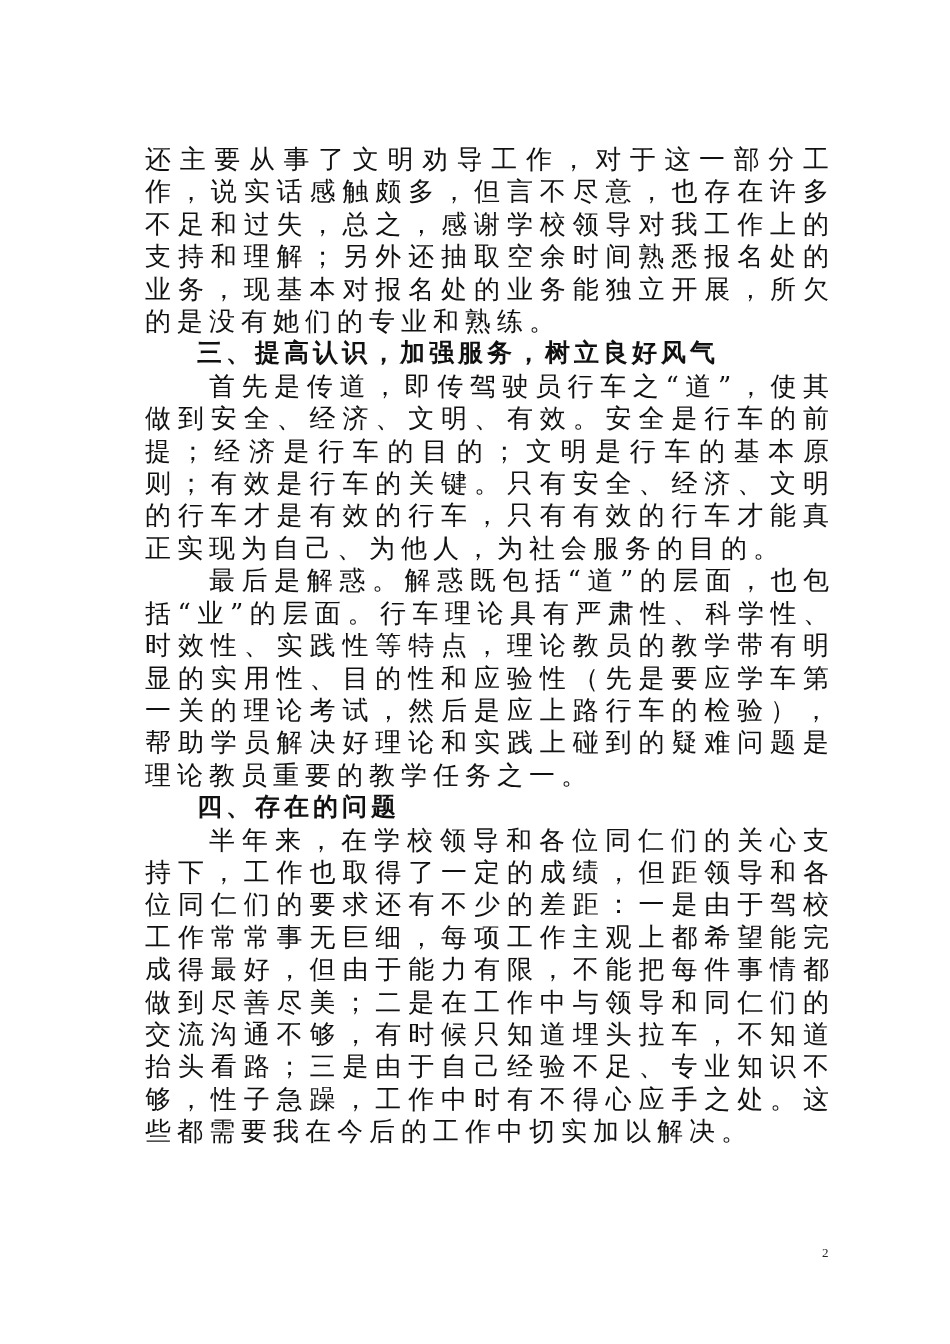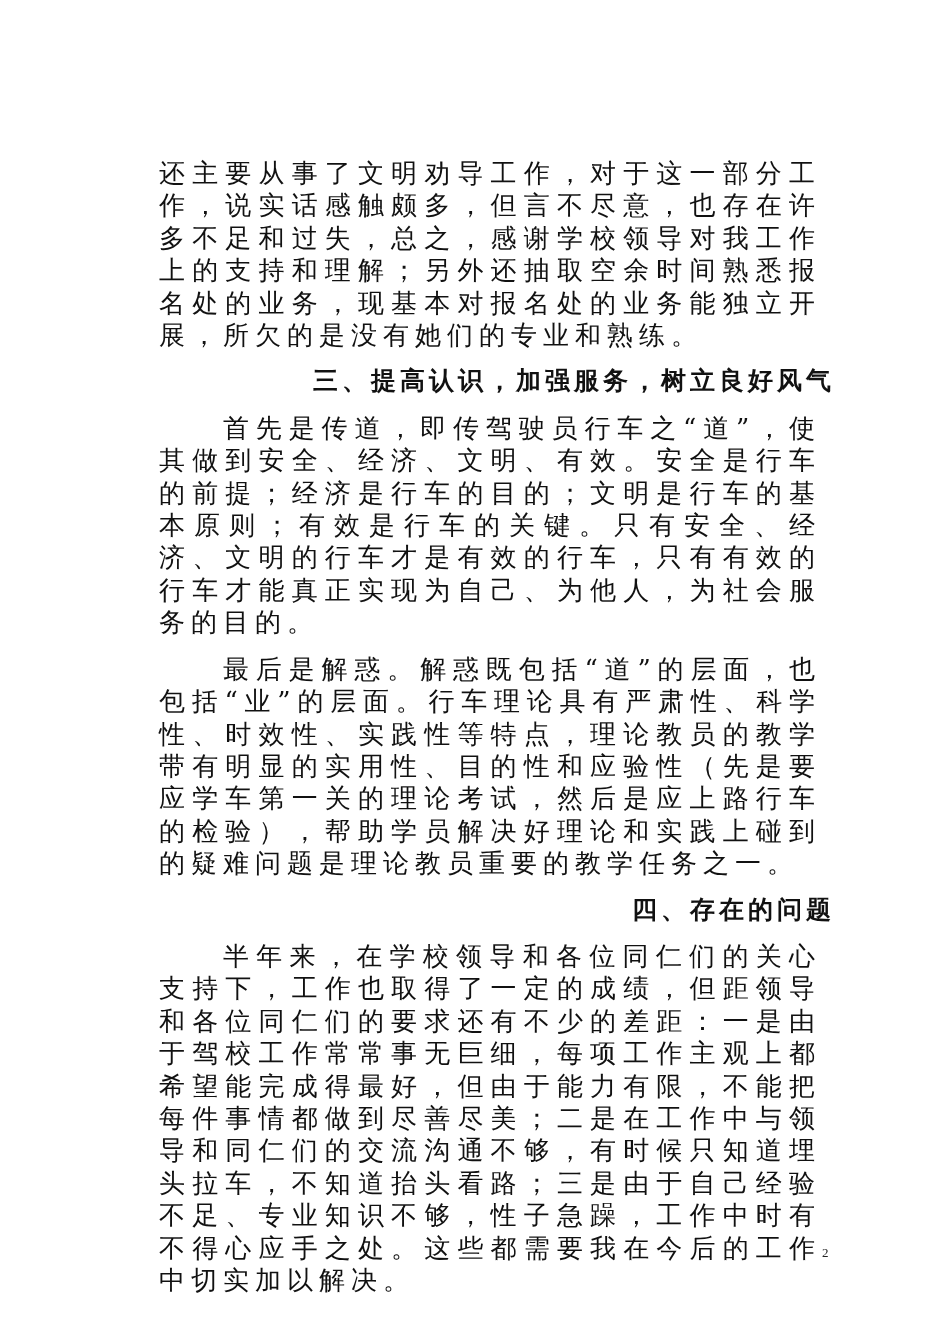--- a/index.html
+++ b/index.html
@@ -8,30 +8,29 @@
     position: absolute;
     left: 145px;
     top: 143px;
     width: 690px;
     font-family: "DejaVu Serif", "Liberation Serif", serif;
     font-size: 26px;
     line-height: 32.4px;
     color: #111111;
     letter-spacing: 6px;
   }
-  .para { margin: 14px; text-indent: 64px; text-align: justify; word-break: break-all; }
+  .para { margin: 0; text-indent: 64px; text-align: justify; word-break: break-all; }
   .para.noindent { text-indent: 0; }
   .heading {
     margin: 0;
     text-indent: 52px;
     font-family: "DejaVu Sans", "Liberation Sans", sans-serif;
     font-weight: bold;
     font-size: 25px;
     letter-spacing: 4px;
-    text-align: right;
   }
   .page-number {
     position: absolute;
     left: 822px;
     top: 1245px;
     font-family: "Liberation Serif", "DejaVu Serif", serif;
     font-size: 13px;
     color: #222;
   }
 </style>

